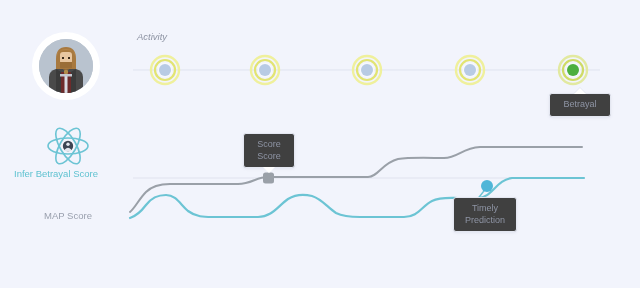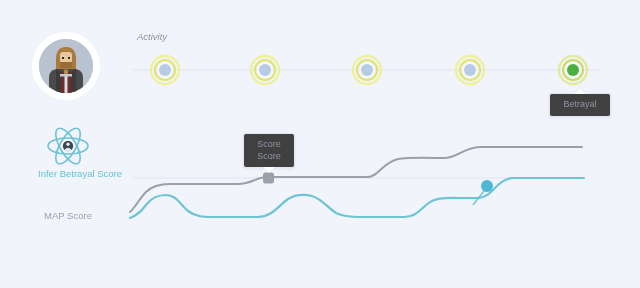--- a/index.html
+++ b/index.html
@@ -23,21 +23,21 @@
     position:absolute;left:3px;top:3px;width:54px;height:54px;
     border-radius:50%;overflow:hidden;background:#b9c3cf;
   }
   .avatar-inner svg{display:block;}
 
   .atom-wrap{
     position:absolute;left:46px;top:126px;width:44px;height:40px;
   }
   .infer-label{
     position:absolute;left:14px;top:168px;width:108px;
-    text-align:right;
+    text-align:left;
     font-size:9.5px;line-height:12px;
     color:#5fc2d0;
   }
   .map-label{
     position:absolute;left:14px;top:210px;width:108px;
     text-align:center;
     font-size:9.5px;
     color:#9aa0ae;
   }
 
@@ -211,14 +211,18 @@
     <span class="arrow-up"></span>
     <span>Betrayal</span>
   </div>
 
   <div class="tip" id="tip-false-alarm">
     <span class="arrow-down"></span>
     <div>Score</div>
     <div>Score</div>
   </div>
 
+  <div class="tip" id="tip-timely">
+    <div>Timely</div>
+    <div>Prediction</div>
+  </div>
 
 </div>
 
 </body></html>

